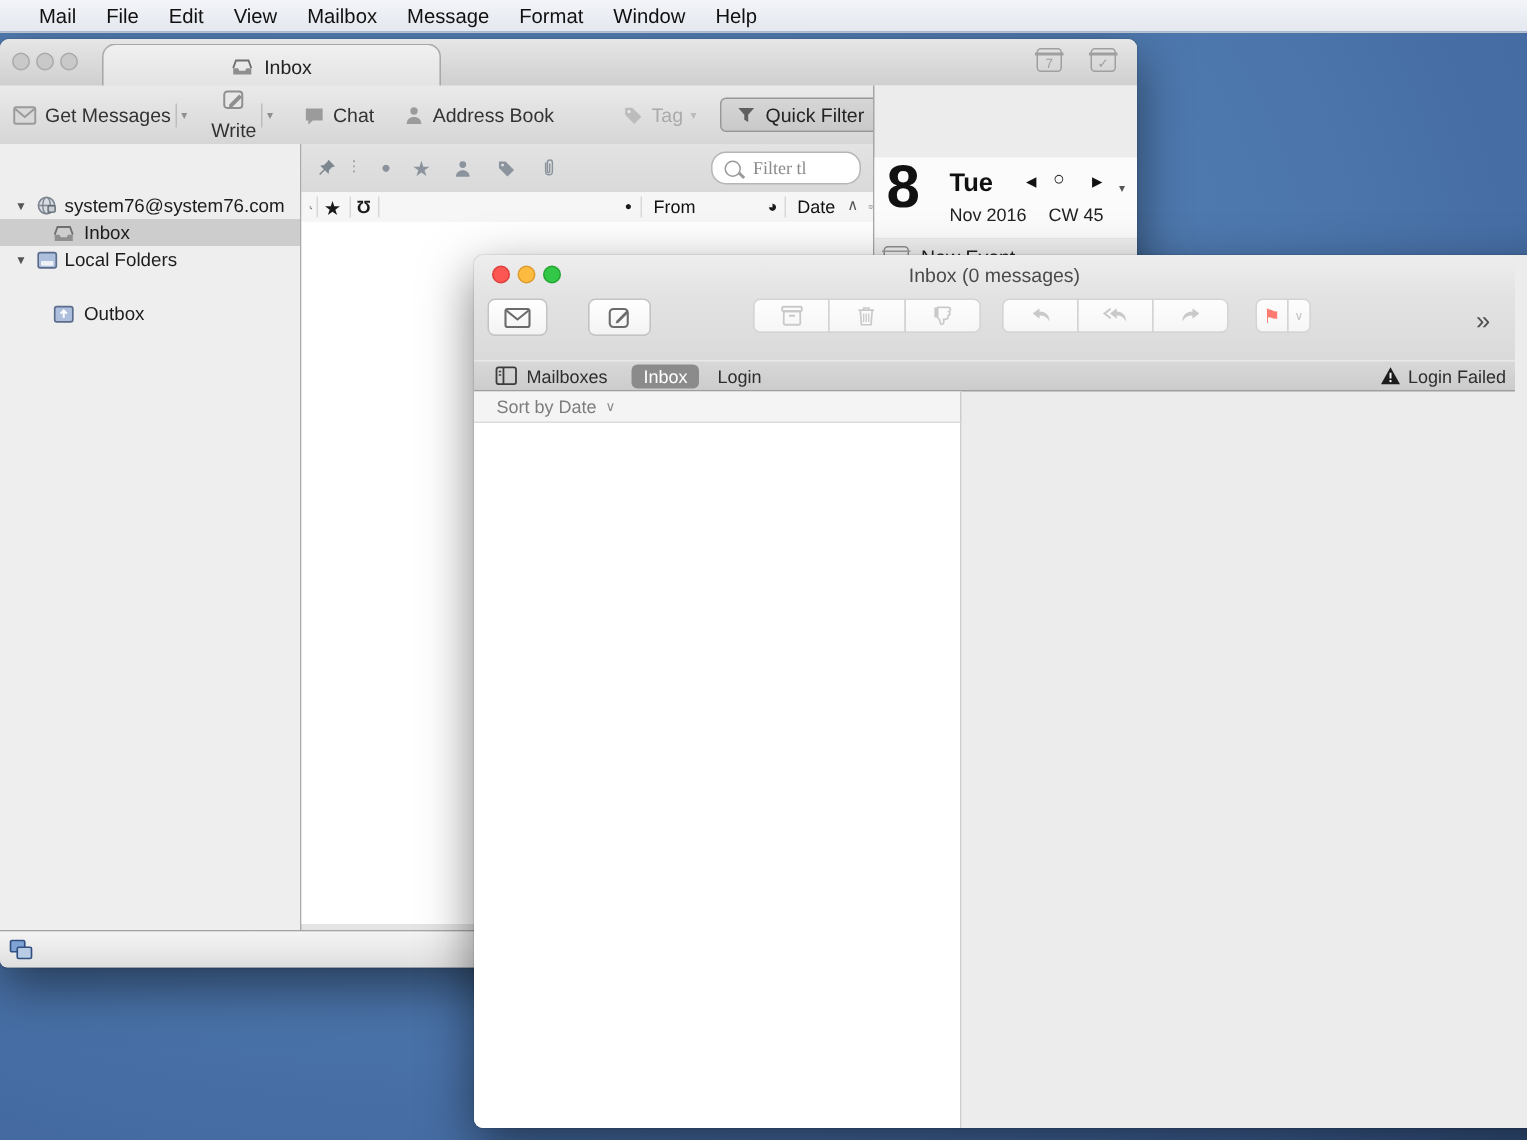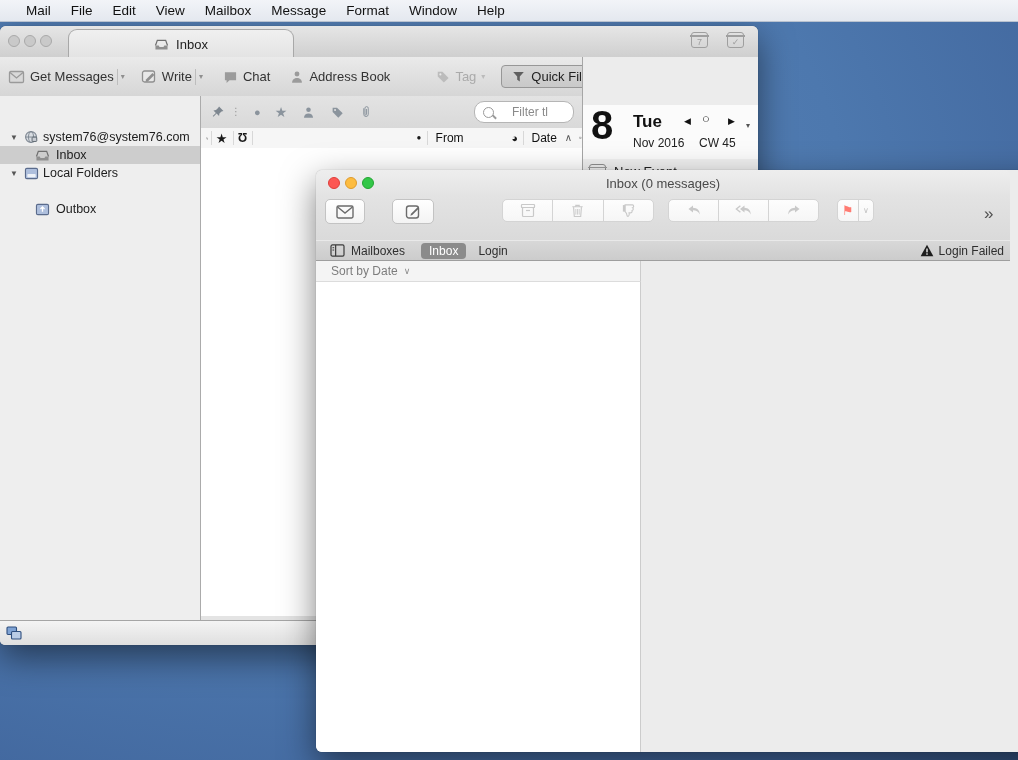--- a/index.html
+++ b/index.html
@@ -40,21 +40,21 @@
   .frow .tw{width:12px;text-align:center;font-size:8px;color:#555;}
   .fsel{background:#cdcdcd;}
   
   .qfbar{left:201px;top:70px;width:381px;height:32px;background:linear-gradient(#e3e3e3,#d9d9d9);
     border-bottom:1px solid #bdbdbd;display:flex;align-items:center;color:#6f6f6f;}
   .hdr{left:201px;top:102px;width:381px;height:20px;background:#f6f6f6;border-bottom:1px solid #cfcfcf;
     display:flex;align-items:center;font-size:12px;color:#111;}
   .hsep{width:1px;height:14px;background:#d8d8d8;margin:0 2px;}
   .tlist{left:201px;top:122px;width:381px;height:468px;background:#fff;}
   .filterfield{height:20px;background:#fff;border:1px solid #b5b5b5;border-radius:10px;display:flex;
-    align-items:center;gap:18px;padding:0 8px;color:#8a8a8a;font-size:12px;}
+    align-items:center;gap:8px;padding:0 8px;color:#8a8a8a;font-size:12px;font-family:Liberation Serif, serif;}
   
   .events{left:582px;top:31px;width:176px;height:563px;background:#ececec;border-left:1px solid #a6a6a6;box-sizing:border-box;}
   .ev-hdr{left:0;top:26px;width:175px;height:22px;background:linear-gradient(#e8e8e8,#dedede);
     border-bottom:1px solid #c0c0c0;display:flex;align-items:center;font-size:12px;color:#333;}
   .ev-day{left:0;top:48px;width:175px;height:54px;background:#fbfbfb;border-bottom:1px solid #cccccc;}
   .ev-new{left:0;top:102px;width:175px;height:25px;background:#f1f1f1;border-bottom:1px solid #cfcfcf;
     display:flex;align-items:center;font-size:13px;color:#222;}
   .capsule{width:32px;height:14px;background:#fff;border:1px solid #ababab;border-radius:8px;display:flex;}
   .capsule span{flex:1;font-size:6px;color:#444;display:flex;align-items:center;justify-content:center;}
   .capsule .l{border-right:1px solid #cfcfcf;}
@@ -146,21 +146,21 @@
       <div class="tbtn" style="margin-left:8px;">
         <svg class="ic" width="17" height="14" viewBox="0 0 16 14">
           <rect x="1" y="1.5" width="14" height="11" rx="1.2" fill="#d9d9d9" stroke="#9a9a9a" stroke-width="1.3"></rect>
           <path d="M1.5 2.5 L8 8 L14.5 2.5" fill="none" stroke="#9a9a9a" stroke-width="1.3"></path>
         </svg>
         <span>Get Messages</span>
       </div>
       <span class="vsep"></span>
       <span class="caret">▾</span>
 
-      <div class="tbtn" style="margin-left:16px;">
+      <div class="tbtn" style="margin-left:16px;flex-direction:column;">
         <svg class="ic" width="16" height="15" viewBox="0 0 16 15">
           <rect x="1.5" y="2" width="12" height="11" rx="2" fill="#e8e8e8" stroke="#8f8f8f" stroke-width="1.3"></rect>
           <path d="M5 10.5 L11.5 4 L13.4 5.9 L6.9 12.4 L4.6 12.8 Z" fill="#8f8f8f"></path>
         </svg>
         <span>Write</span>
       </div>
       <span class="vsep"></span>
       <span class="caret">▾</span>
 
       <div class="tbtn" style="margin-left:20px;">

